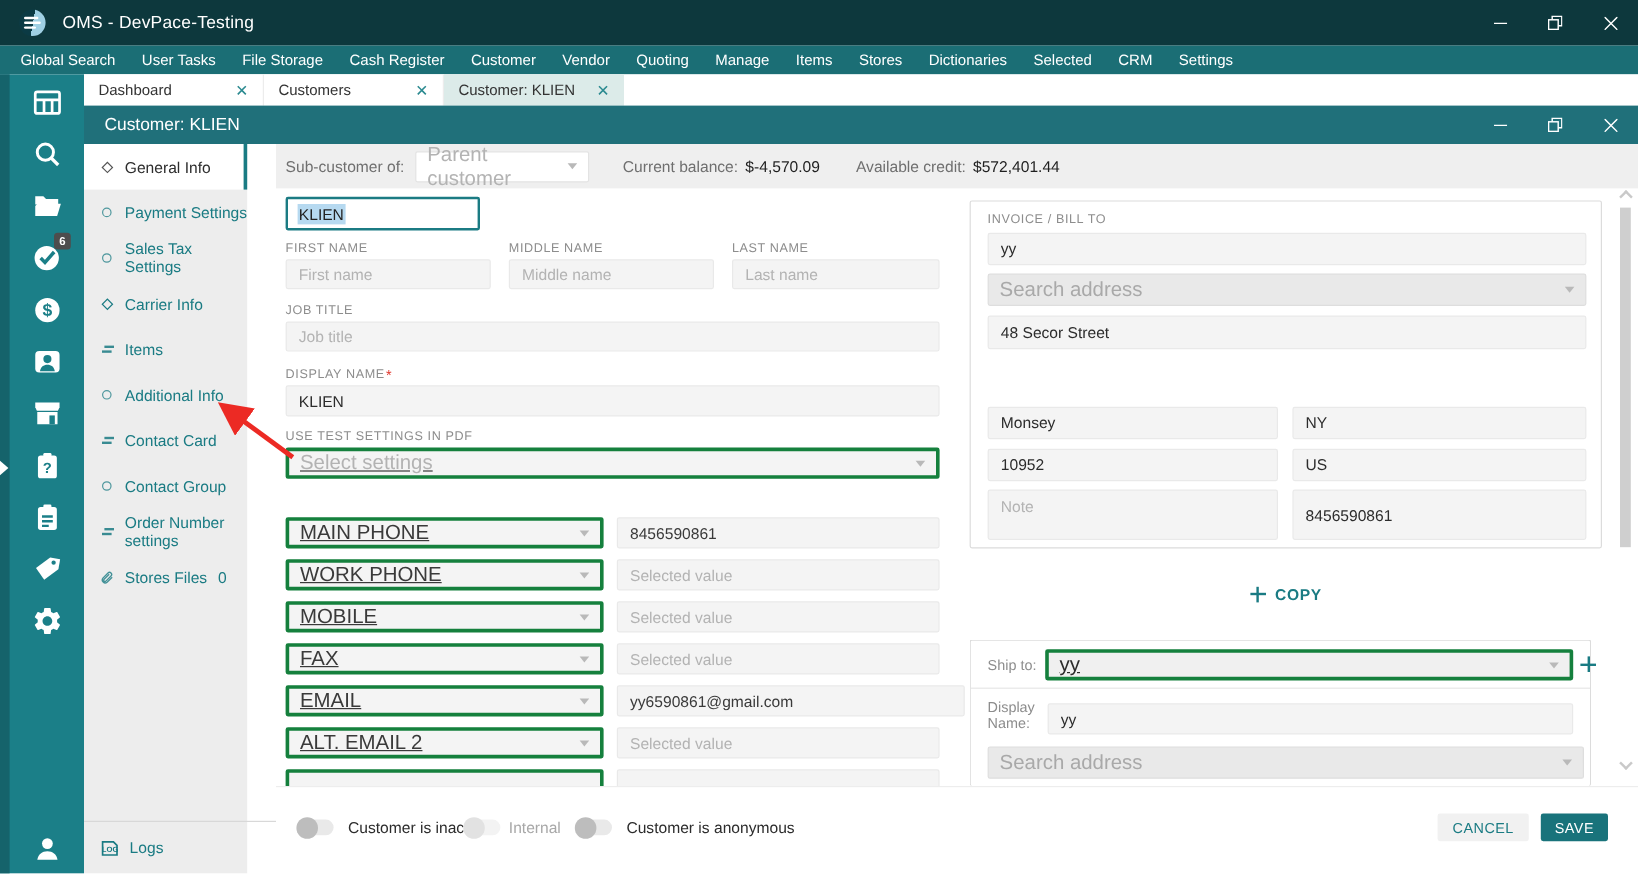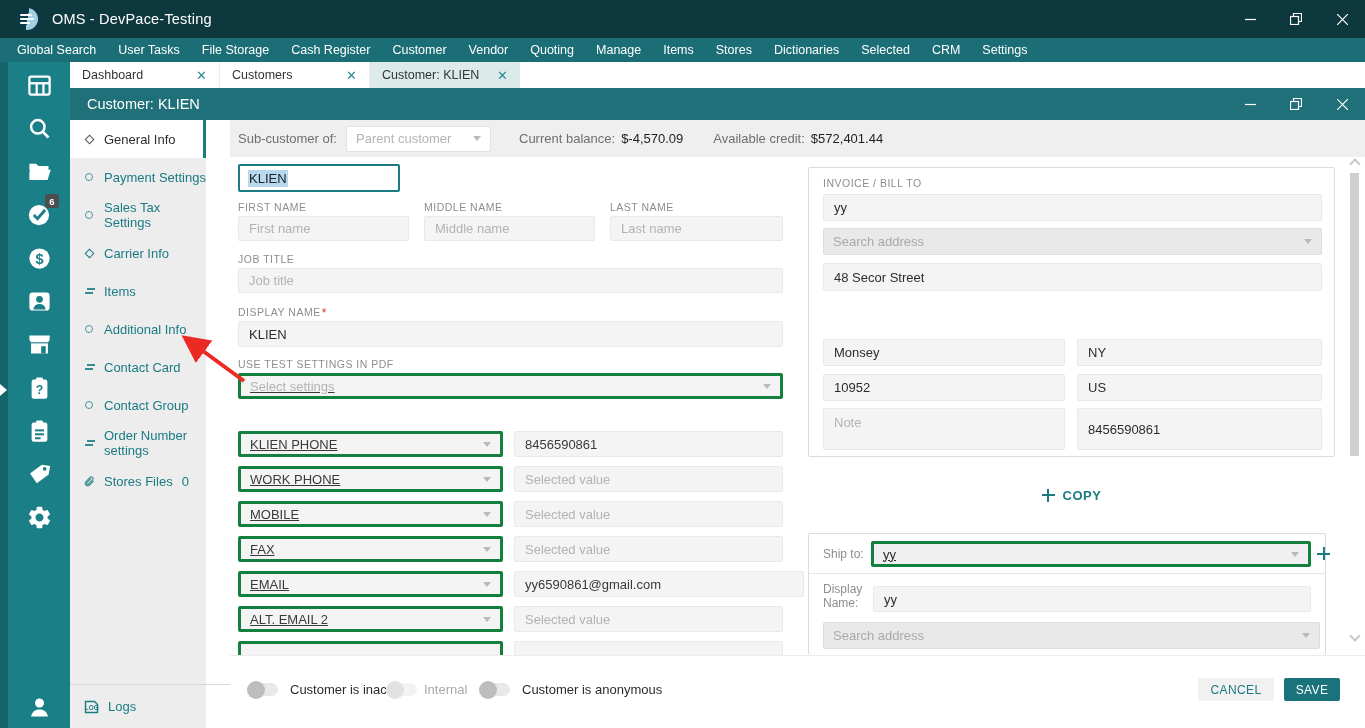--- a/index.html
+++ b/index.html
@@ -64,21 +64,21 @@
                 display:flex; align-items:center; color:#1a7b83; font-size:13px; }
   #nav-footer svg { margin:0 7px 0 13px; }
 
   
   #content { left:230px; top:120px; width:1135px; height:608px; background:#fff; }
 
   #ctopbar { left:0; top:0; width:1135px; height:37px; background:#efefef; display:flex; align-items:center; font-size:13px; }
   .graylbl { color:#6f6f6f; }
   .darkval { color:#1f1f1f; margin-left:6px; }
 
-  .dd { display:flex; align-items:center; padding:0 9px; border-radius:2px; font-size:13px; }
+  .dd { display:flex; align-items:center; padding:0 9px; border-radius:2px; font-size:17px; }
   .dd .chev { margin-left:auto; width:0; height:0; border-left:4.5px solid transparent; border-right:4.5px solid transparent; border-top:5.5px solid #b9b9b9; }
   .dd.white { background:#fff; border:1px solid #e3e3e3; color:#b3b3b3; }
   .dd.light { background:#f4f4f4; border:3px solid #15803d; color:#3a3a3a;text-decoration:underline; }
   .dd.gray  { background:#e9e9e9; border:1px solid #dedede; color:#a9a9a9; }
   .dd .ph { color:#b3b3b3; }
 
   .inp { background:#f4f4f4; border:1px solid #e9e9e9; border-radius:2px; font-size:13px; color:#3a3a3a;
          padding:0 10px; outline:none; font-family:"Liberation Sans",sans-serif; }
   .inp::placeholder { color:#b3b3b3; }
   textarea.inp { resize:none; padding-top:6px; }
@@ -394,21 +394,21 @@
   </div>
   <input class="inp abs" style="left: 8px; top: 201px; width: 545px; height: 26px; color: rgb(44, 44, 44);" value="KLIEN">
 
   <div class="flbl abs" style="left:8px; top:238px;">USE TEST SETTINGS IN PDF</div>
   <div class="dd light abs" style="left:8px; top:253px; width:545px; height:26px;">
     <span class="ph">Select settings</span>
     <span class="chev"></span>
   </div>
 
   <div class="dd light abs" style="left:8px; top:311px; width:265px; height:26px;">
-    <span>KLIEN PHONE</span>
+    <span>MAIN PHONE</span>
       <span class="chev"></span>
   </div>
   <input class="inp abs" style="left: 284px; top: 311px; width: 269px; height: 26px;" value="8456590861" placeholder="">
 
   <div class="dd light abs" style="left:8px; top:346px; width:265px; height:26px;">
     <span>WORK PHONE</span>
       <span class="chev"></span>
   </div>
   <input class="inp abs" style="left: 284px; top: 346px; width: 269px; height: 26px;" value="" placeholder="Selected value">
 

